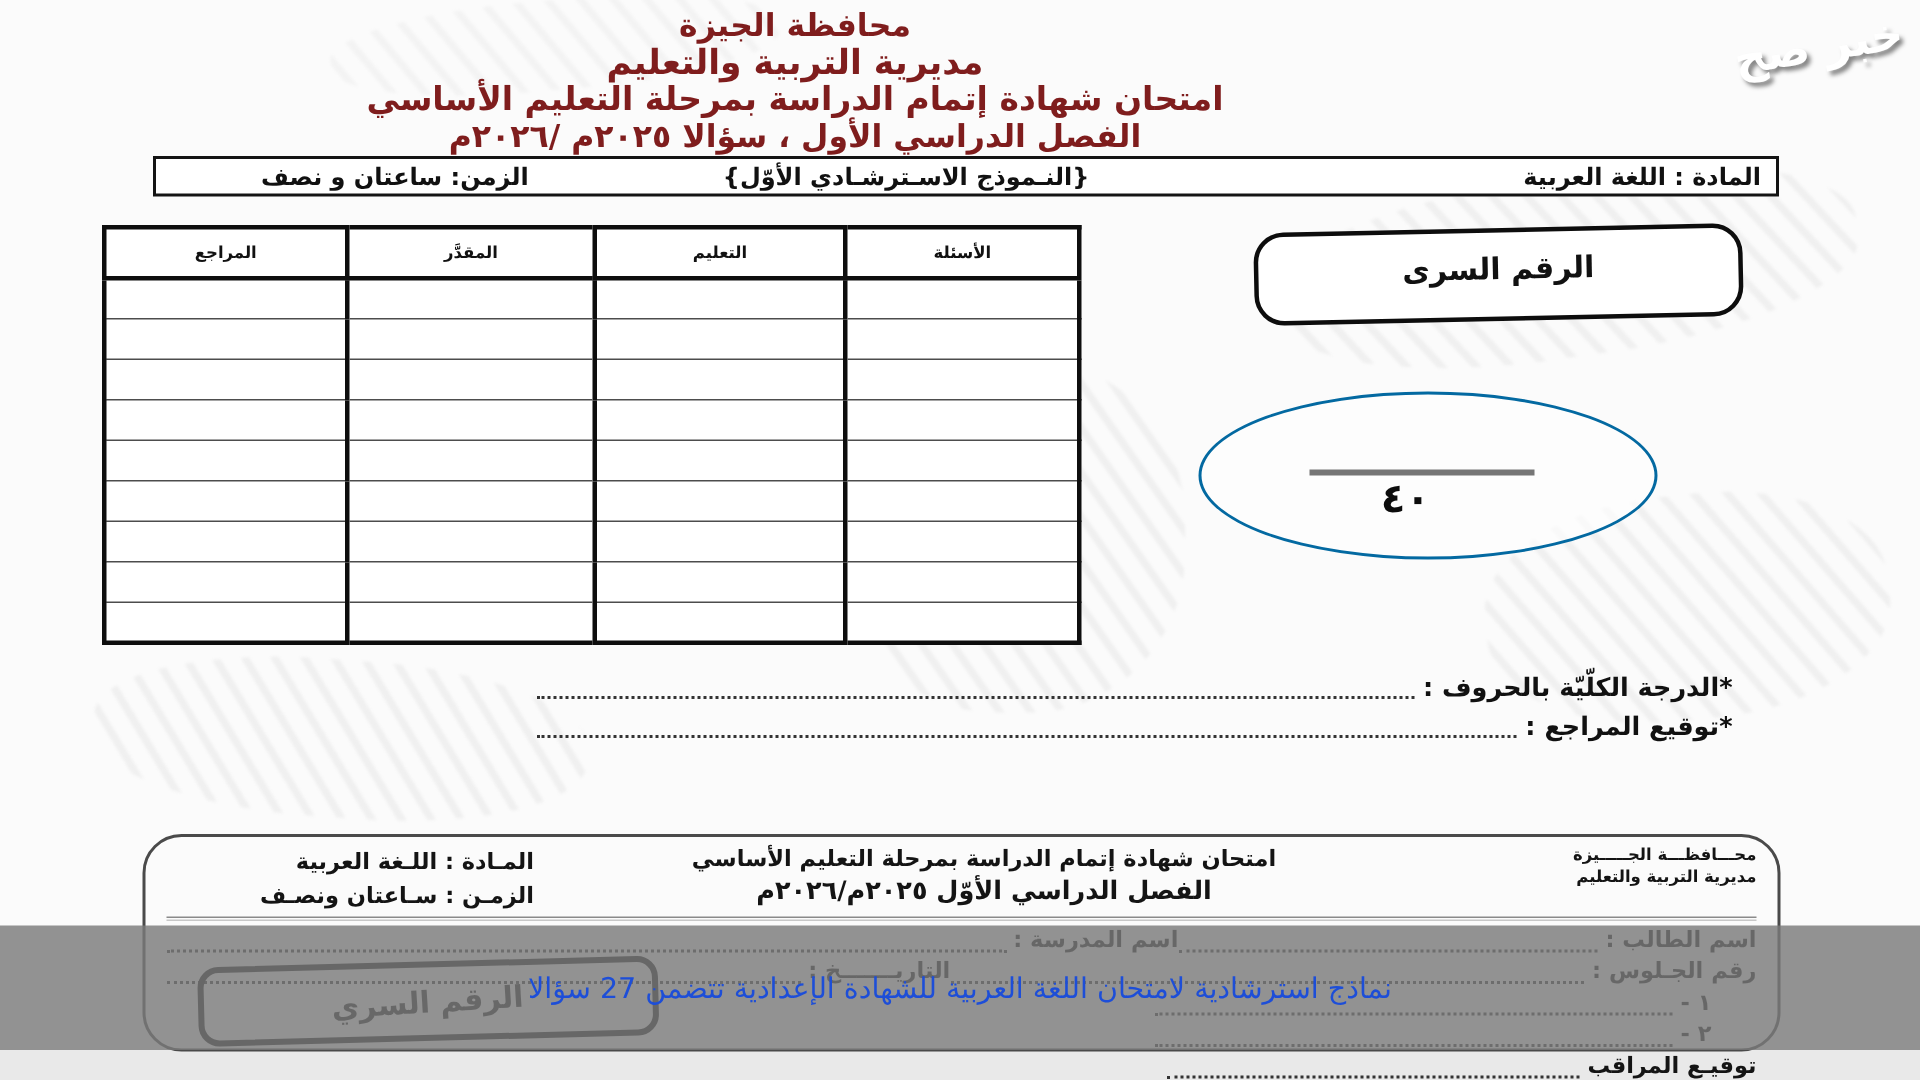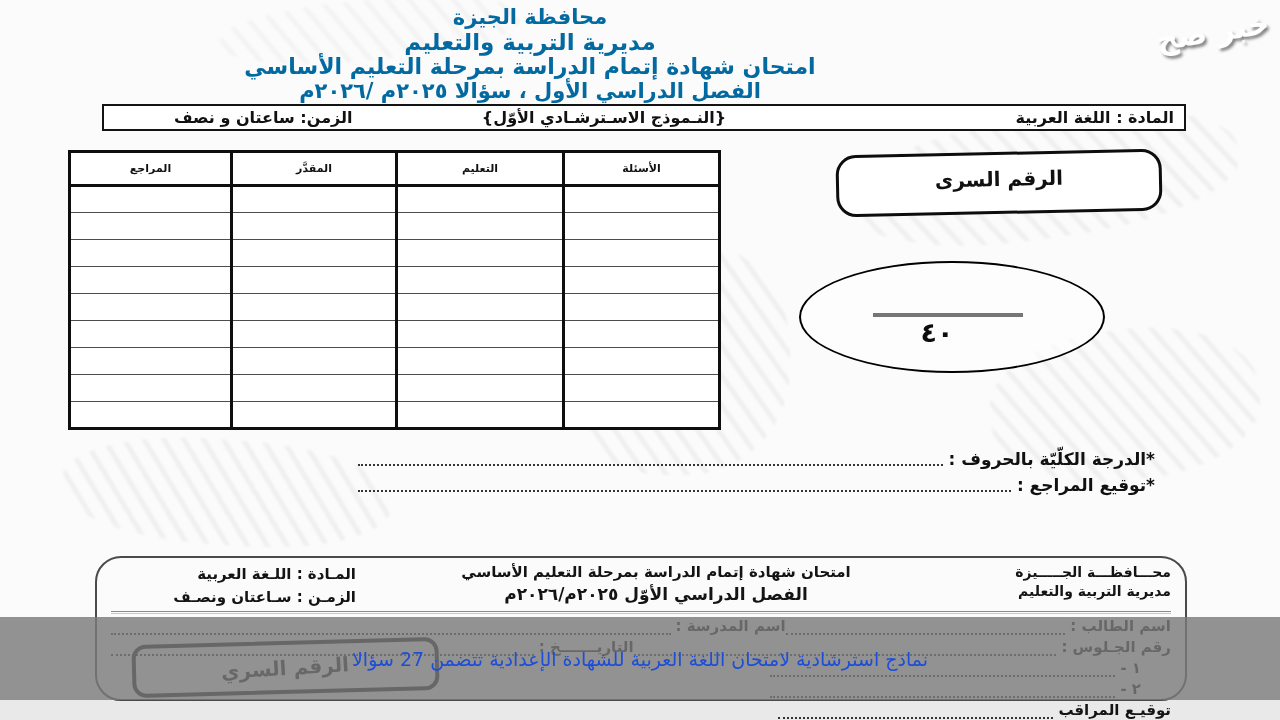--- a/index.html
+++ b/index.html
@@ -23,21 +23,21 @@
   
   .watermark {
     position:absolute; left:1140px; top:14px; width:145px; z-index:50;
     font-size:30px; font-weight:bold; color:#ffffff; text-align:center;
     text-shadow:2px 3px 3px rgba(125,125,125,.95);
     transform:rotate(-9deg);
   }
   
   .header {
     position:absolute; left:180px; top:6px; width:700px; text-align:center;
-    font-weight:bold; color:#0369a1; line-height:1.12; z-index:4;
+    font-weight:bold; color:#7f1d1d; line-height:1.12; z-index:4;
   }
   .h1{ font-size:21px; } .h2{ font-size:23px; } .h3{ font-size:22px; }
   .h4{ font-size:21px; }
   .h4 span{ display:inline-block; border-bottom:2px solid #2a2a2a; padding:0 16px 1px; }
   
   .subject-bar {
     position:absolute; left:102px; top:104px; width:1084px; height:27px; z-index:4;
     border:2px solid #141414; background:#ffffff;
     display:flex; justify-content:space-between; align-items:center;
     padding:0 10px; font-weight:bold; font-size:16px;
@@ -67,40 +67,40 @@
   .secret-box-top {
     position:absolute; left:836px; top:152px; width:326px; height:62px; z-index:4;
     border:3px solid #0d0d0d; border-radius:20px; background:#fff;
     display:flex; align-items:center; justify-content:center;
     font-size:20px; font-weight:bold; padding-bottom:8px;
     transform:rotate(-1.2deg);
   }
   
   .total-ellipse {
     position:absolute; left:799px; top:261px; width:306px; height:112px; z-index:4;
-    border:2px solid #000000; border-radius:50%; background:rgba(255,255,255,.6);
+    border:2px solid #0369a1; border-radius:50%; background:rgba(255,255,255,.6);
   }
   .ellipse-line { position:absolute; left:72px; top:50px; width:150px; height:4px; background:#767676; }
   .ellipse-value {
     position:absolute; left:0; right:30px; top:54px; text-align:center;
     font-size:27px; font-weight:bold; letter-spacing:20px; color:#0c0c0c;
   }
   
   .fields { position:absolute; left:358px; top:446px; width:797px; z-index:4; }
   .field-row { display:flex; align-items:center; height:26px; font-size:17px; font-weight:bold; }
   .field-label { white-space:nowrap; margin-left:6px; }
   .dotted { flex:1; border-bottom:2px dotted #333; height:13px; }
   
   .bottom-section {
     position:absolute; left:95px; top:556px; width:1092px; height:145px; z-index:5;
     border:2px solid #4a4a4a; border-radius:26px; padding:5px 14px 0;
     font-weight:bold; color:#141414;
   }
   .bs-header{ display:flex; align-items:flex-start; }
-  .bs-right{ width:215px; font-size:14px; line-height:1.35; }
+  .bs-right{ width:215px; font-size:11px; line-height:1.35; }
   .bs-middle{ flex:1; font-size:15px; line-height:1.3; text-align:center; }
   .bs-middle .bm2{ font-size:17px; }
   .bs-left{ width:245px; font-size:15px; line-height:1.5; text-align:right; }
   .bs-divider{ border-top:1px solid #8a8a8a; box-shadow:0 2px 0 rgba(150,150,150,.5); margin:3px 0 3px; }
   .bs-row{ display:flex; align-items:flex-end; font-size:15px; height:20px; margin-bottom:1px; }
   .bs-row .bs-label{ white-space:nowrap; margin-left:5px; }
   .bs-row .dotted{ height:11px; border-bottom-width:2px; }
   .d-narrow{ flex:1; } .d-wide{ flex:2; } .d-half{ flex:1; }
   .d-fixed{ flex:none; width:345px; }
   .d-sign{ flex:none; width:275px; }

